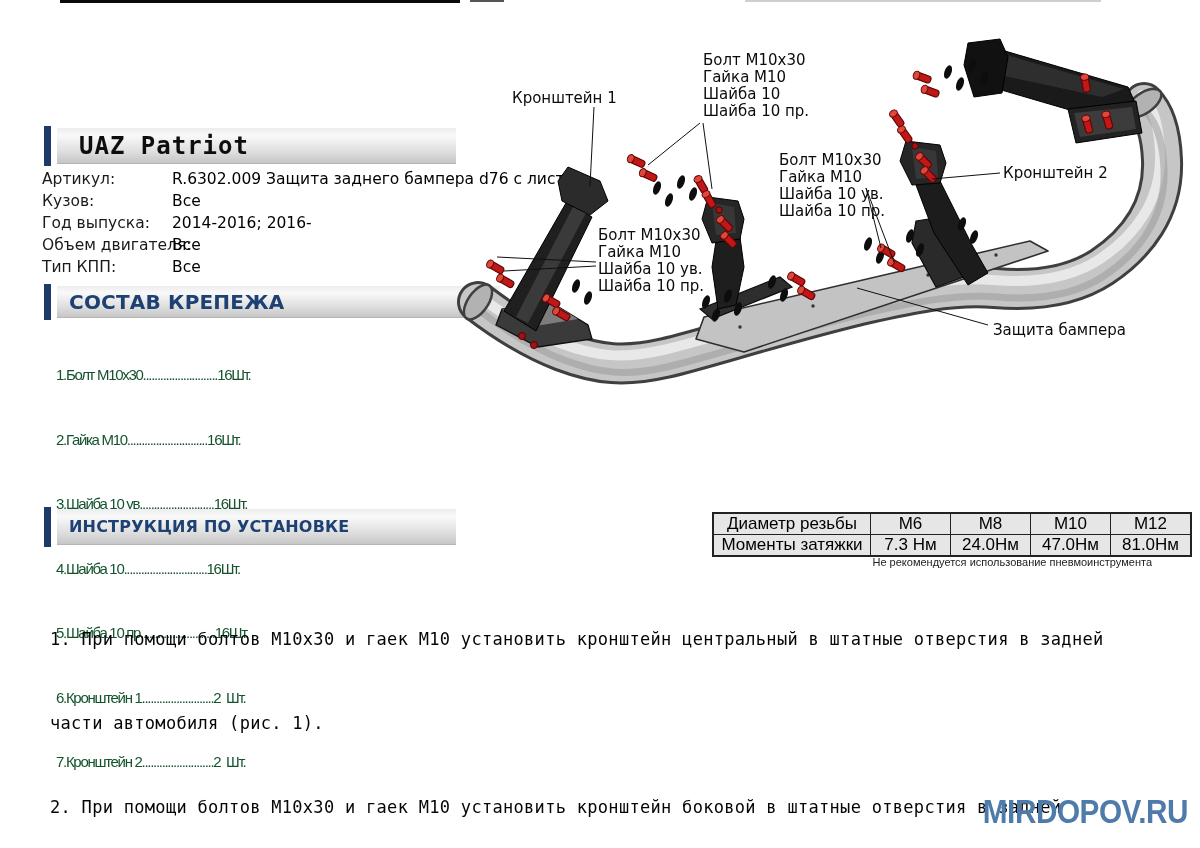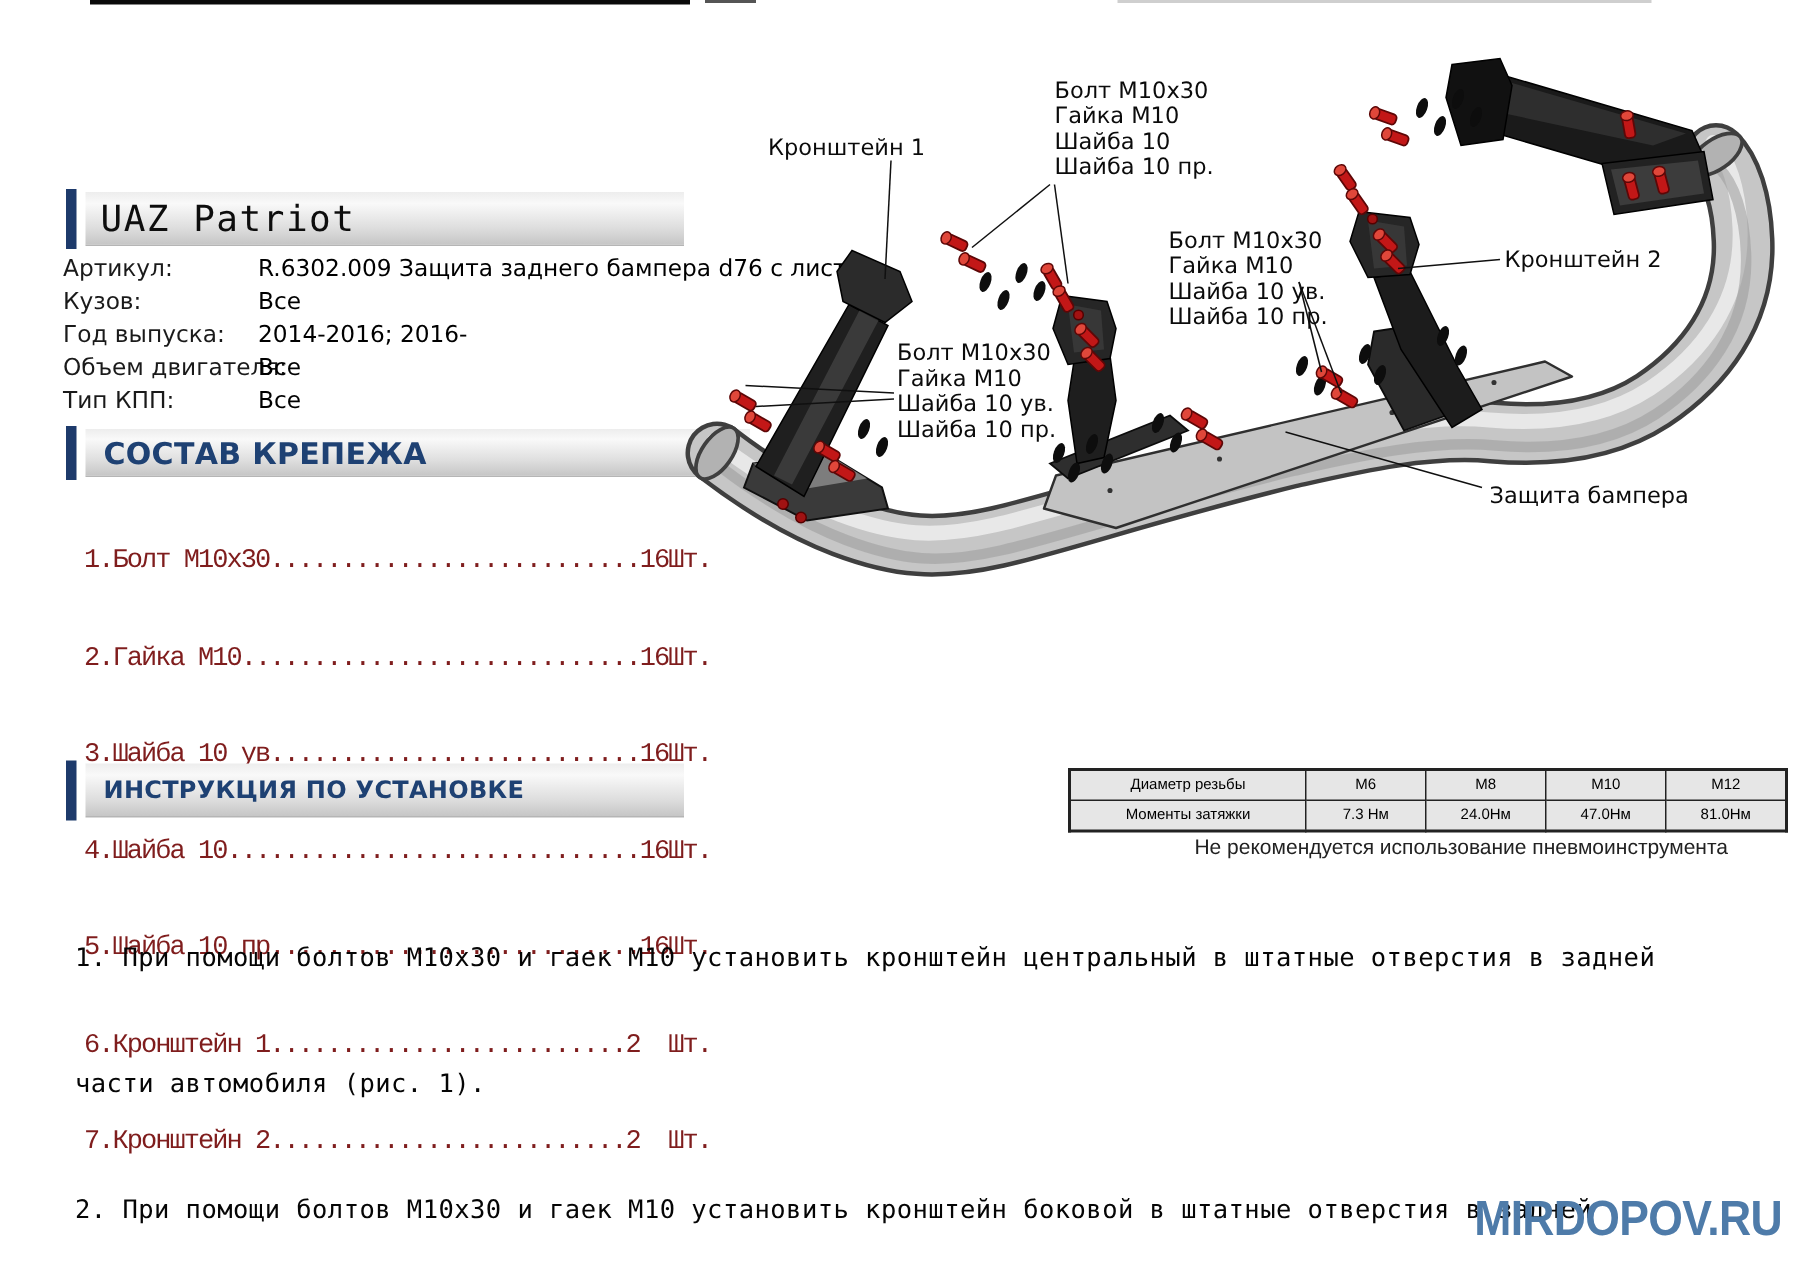--- a/index.html
+++ b/index.html
@@ -6,43 +6,43 @@
   .page{position:relative;width:1200px;height:848px;background:#ffffff;overflow:hidden;
         font-family:"DejaVu Sans",sans-serif;color:#111;}
   
   .artifact{position:absolute;background:#0a0a0a;}
   
   .bar-row{position:absolute;display:flex;align-items:stretch;}
   .bar-accent{width:7px;background:#1d3a6b;margin:-2px 0;}
   .bar-gap{width:6px;}
   .bar-body{flex:1;background:linear-gradient(180deg,#ededed 0%,#f9f9f9 22%,#dedede 68%,#c6c6c6 100%);
             border-bottom:1px solid #b5b5b5;display:flex;align-items:center;}
-  .title-uaz{font-family:"DejaVu Sans Mono",monospace;font-weight:normal;font-size:24px;color:#0d0d0d;
-             padding-left:10px;letter-spacing:1px;}
+  .title-uaz{font-family:"DejaVu Sans Mono",monospace;font-weight:bold;font-size:24px;color:#0d0d0d;
+             padding-left:22px;letter-spacing:1px;}
   .title-section{font-weight:bold;font-size:20px;color:#1e4173;padding-left:12px;letter-spacing:.2px;}
   
   .info{position:absolute;left:42px;top:168px;}
   .info-row{display:flex;height:22px;line-height:22px;font-size:15.5px;white-space:nowrap;}
   .info-label{width:130px;color:#1a1a1a;}
   .info-value{color:#000;}
   
-  .parts{position:absolute;left:56px;top:321px;font-family:Liberation Mono, monospace;
-         font-size:18px;letter-spacing:-1.3px;line-height:21.5px;white-space:pre;color:#7f1d1d;}
+  .parts{position:absolute;left:56px;top:321px;font-family:Liberation Sans, sans-serif;
+         font-size:15px;letter-spacing:-1.3px;line-height:21.5px;white-space:pre;color:#14532d;}
   
   .instructions{position:absolute;left:50px;top:569px;font-family:"DejaVu Sans Mono",monospace;
                 font-size:17px;letter-spacing:.3px;line-height:28px;white-space:pre;color:#050505;}
   
   .torque-wrap{position:absolute;left:712px;top:512px;}
   table.torque{border-collapse:collapse;border:2px solid #222;border-radius:4px;}
   table.torque td{border:1.5px solid #222;background:#e6e6e6;font-family:"Liberation Sans",sans-serif;
-                  font-size:10px;text-align:center;height:19px;padding:0 4px;color:#000;}
+                  font-size:17px;text-align:center;height:19px;padding:0 4px;color:#000;}
   td.c-name{width:148px;}
   td.c-val{width:71px;}
   .torque-note{position:absolute;left:712px;top:556px;width:440px;text-align:right;
-               font-family:"Liberation Sans",sans-serif;font-size:14px;color:#222;}
+               font-family:"Liberation Sans",sans-serif;font-size:11px;color:#222;}
   
   .watermark{position:absolute;left:960px;top:793px;width:228px;text-align:right;
              font-family:"Liberation Sans",sans-serif;font-weight:bold;font-size:33px;color:#4e7ba9;
              transform:scaleX(.9);transform-origin:100% 50%;letter-spacing:-.5px;}
   
   .drawing{position:absolute;left:440px;top:5px;width:760px;height:400px;}
   .callout{stroke:#101010;stroke-width:1;fill:none;}
   text.dlabel{font-family:"DejaVu Sans",sans-serif;font-size:15px;fill:#0b0b0b;}
 </style>
 </head>

